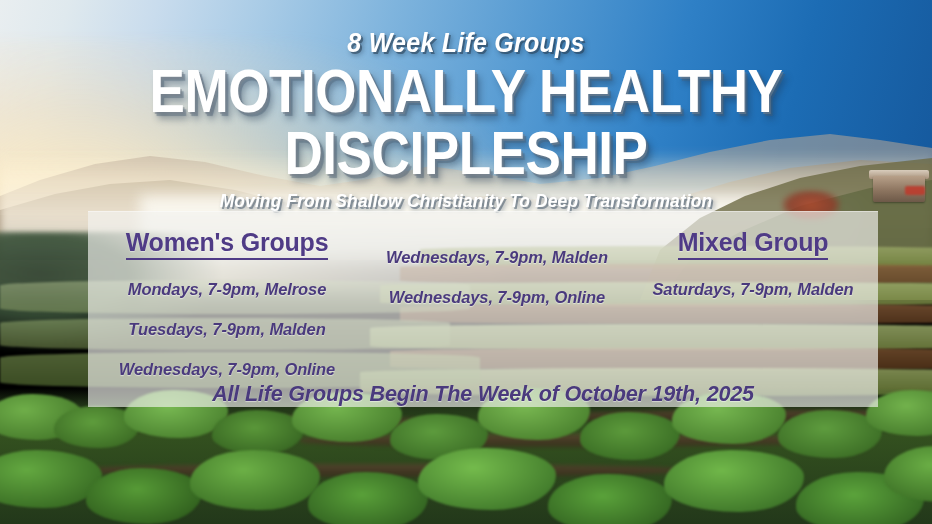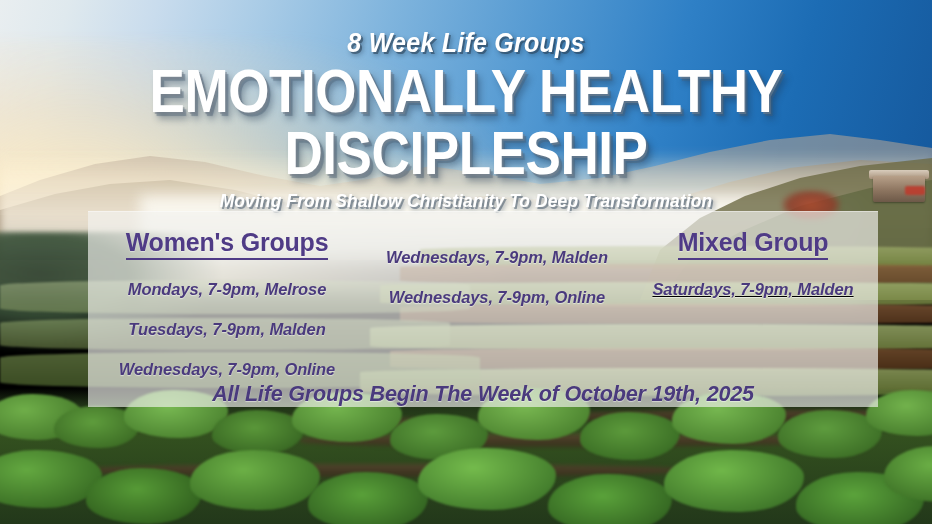--- a/index.html
+++ b/index.html
@@ -160,21 +160,21 @@
     border-top: 1px solid rgba(255,255,255,0.42);
   }
 
   .cols {
     position:absolute; left:0; top:0; width:790px; height:160px;
     display:flex; align-items:flex-start;
   }
   .col { position:relative; }
   .col-women { width:278px; padding-top:16px; text-align:center; }
   .col-men   { width:262px; padding-top:16px; text-align:center; }
-  .col-mixed { width:250px; padding-top:16px; text-align:center;text-decoration:underline; }
+  .col-mixed { width:250px; padding-top:16px; text-align:center; }
 
   .col-head {
     display:inline-block;
     font-family:"Liberation Sans", sans-serif;
     font-weight:700;
     font-size:25px;
     color:#4f3b86;
     letter-spacing:-0.2px;
     border-bottom:2px solid #4f3b86;
     padding-bottom:1px;

